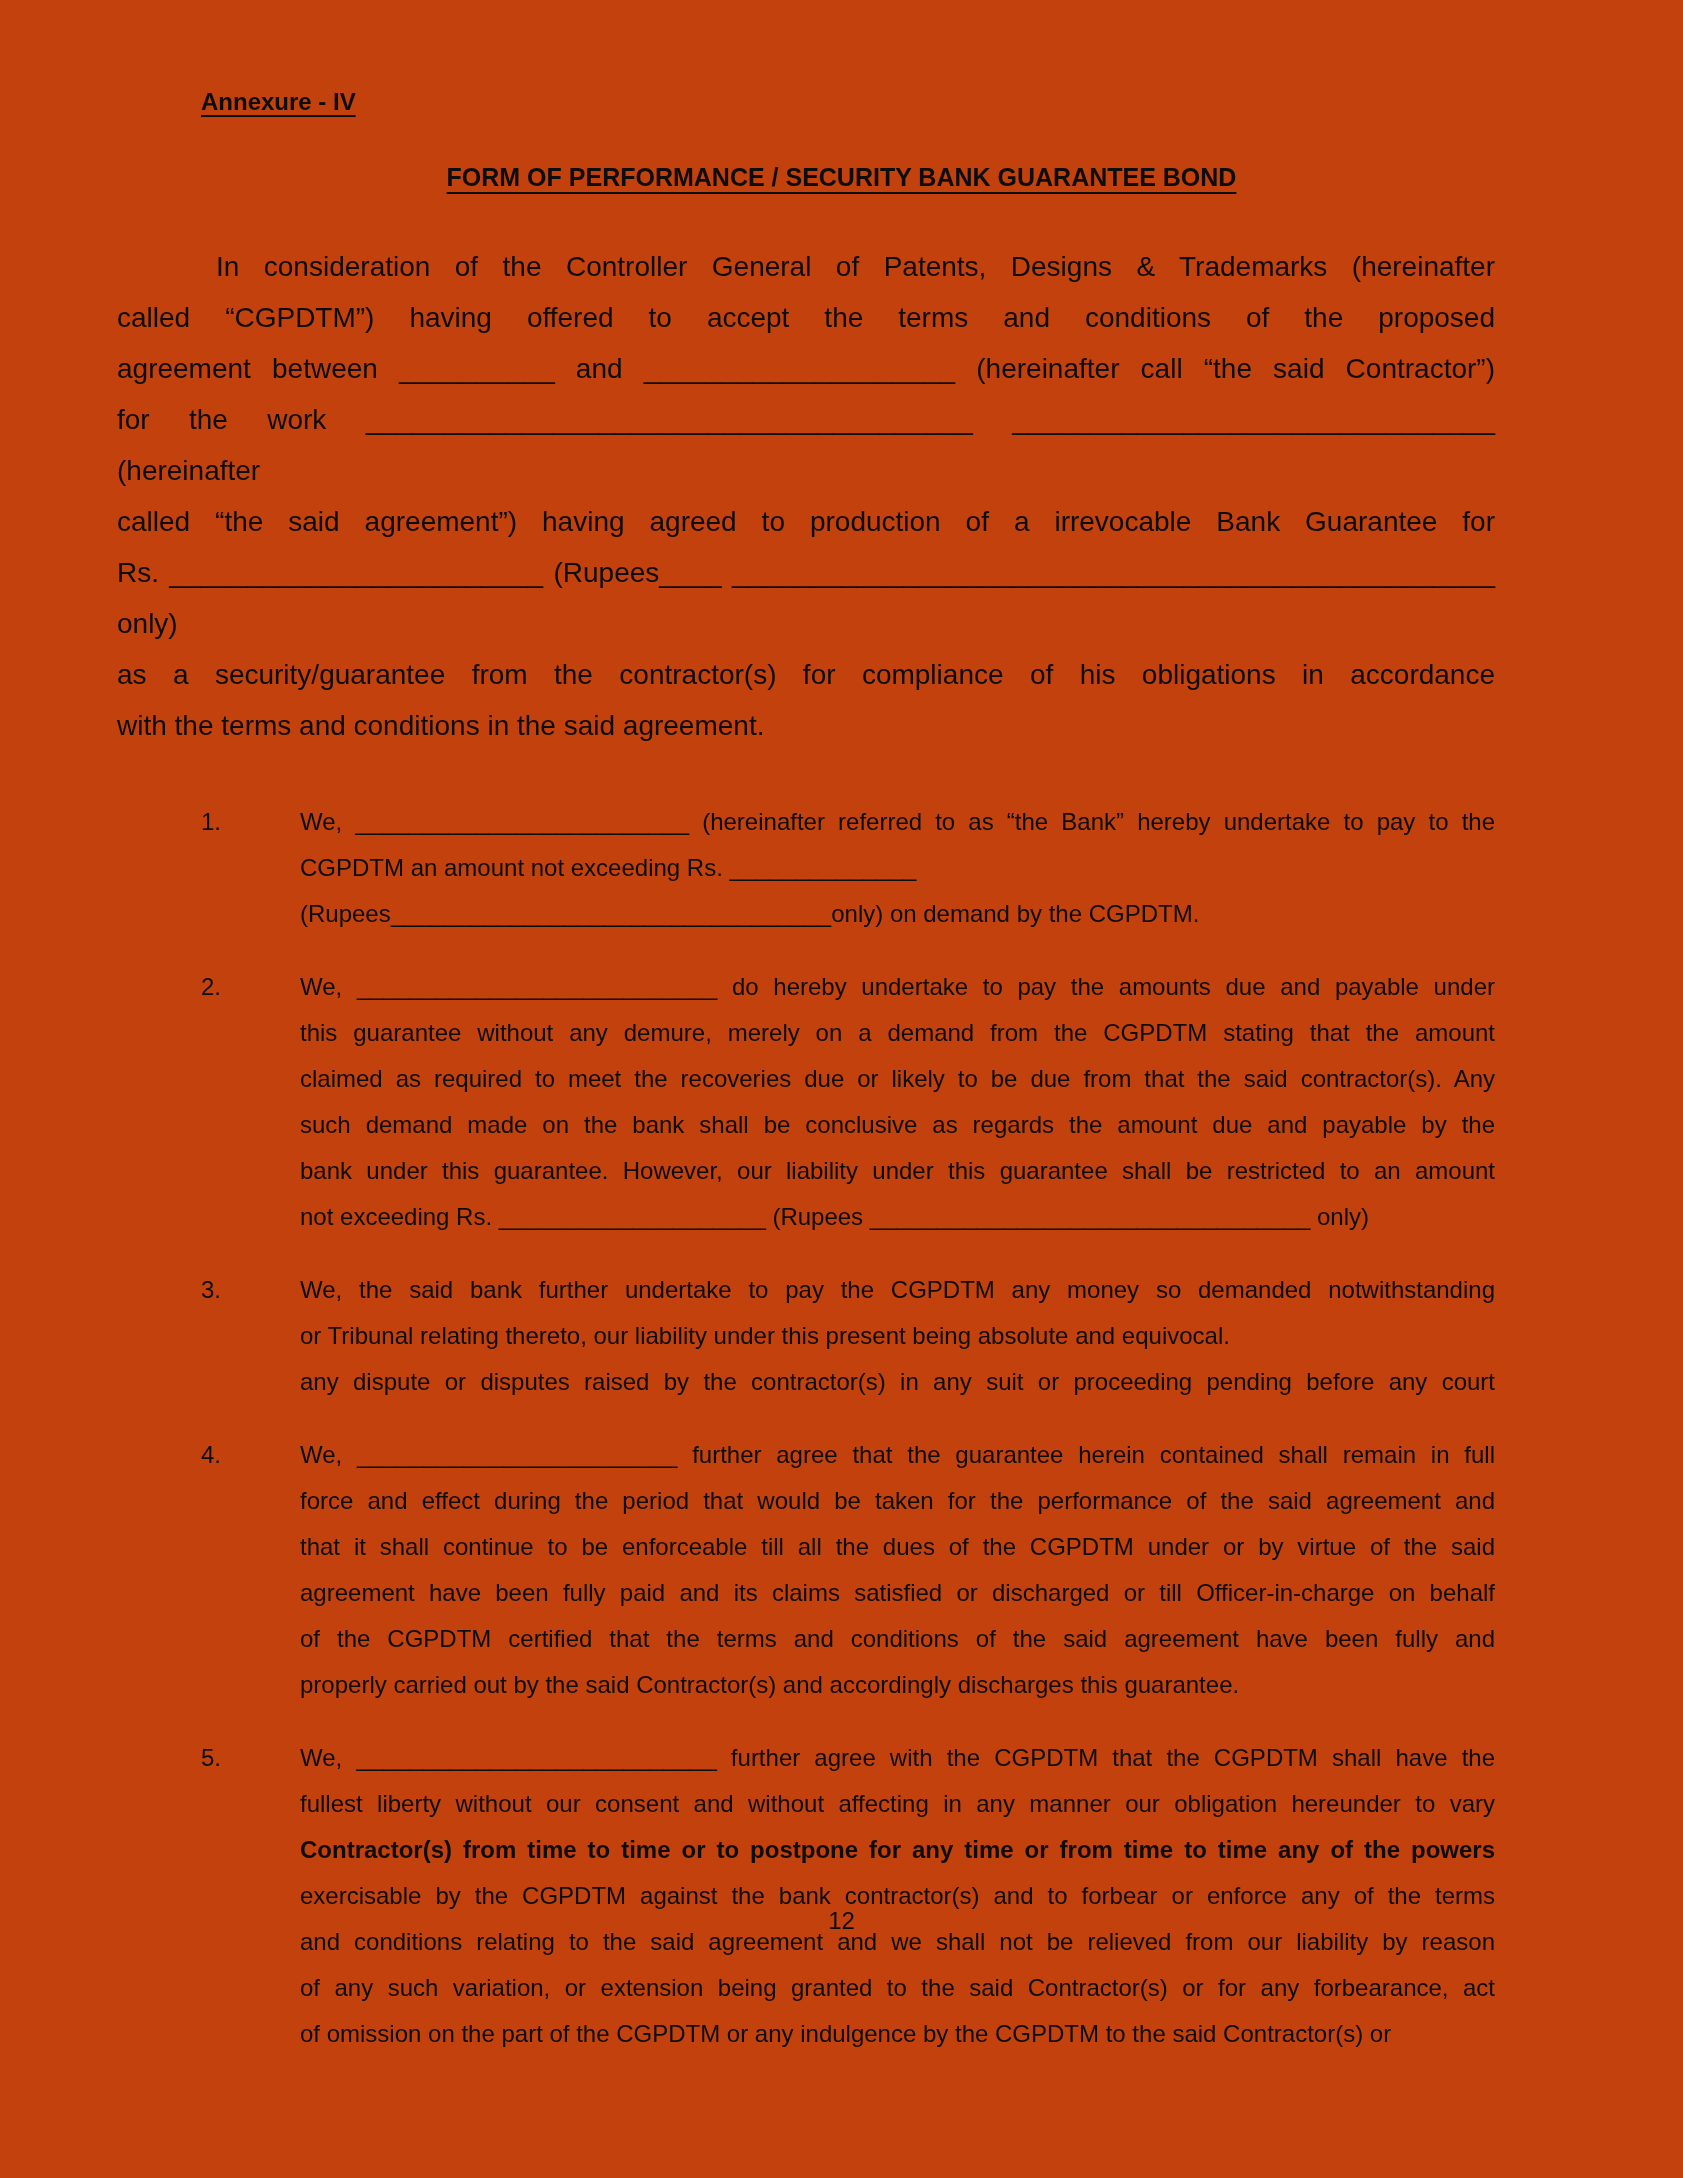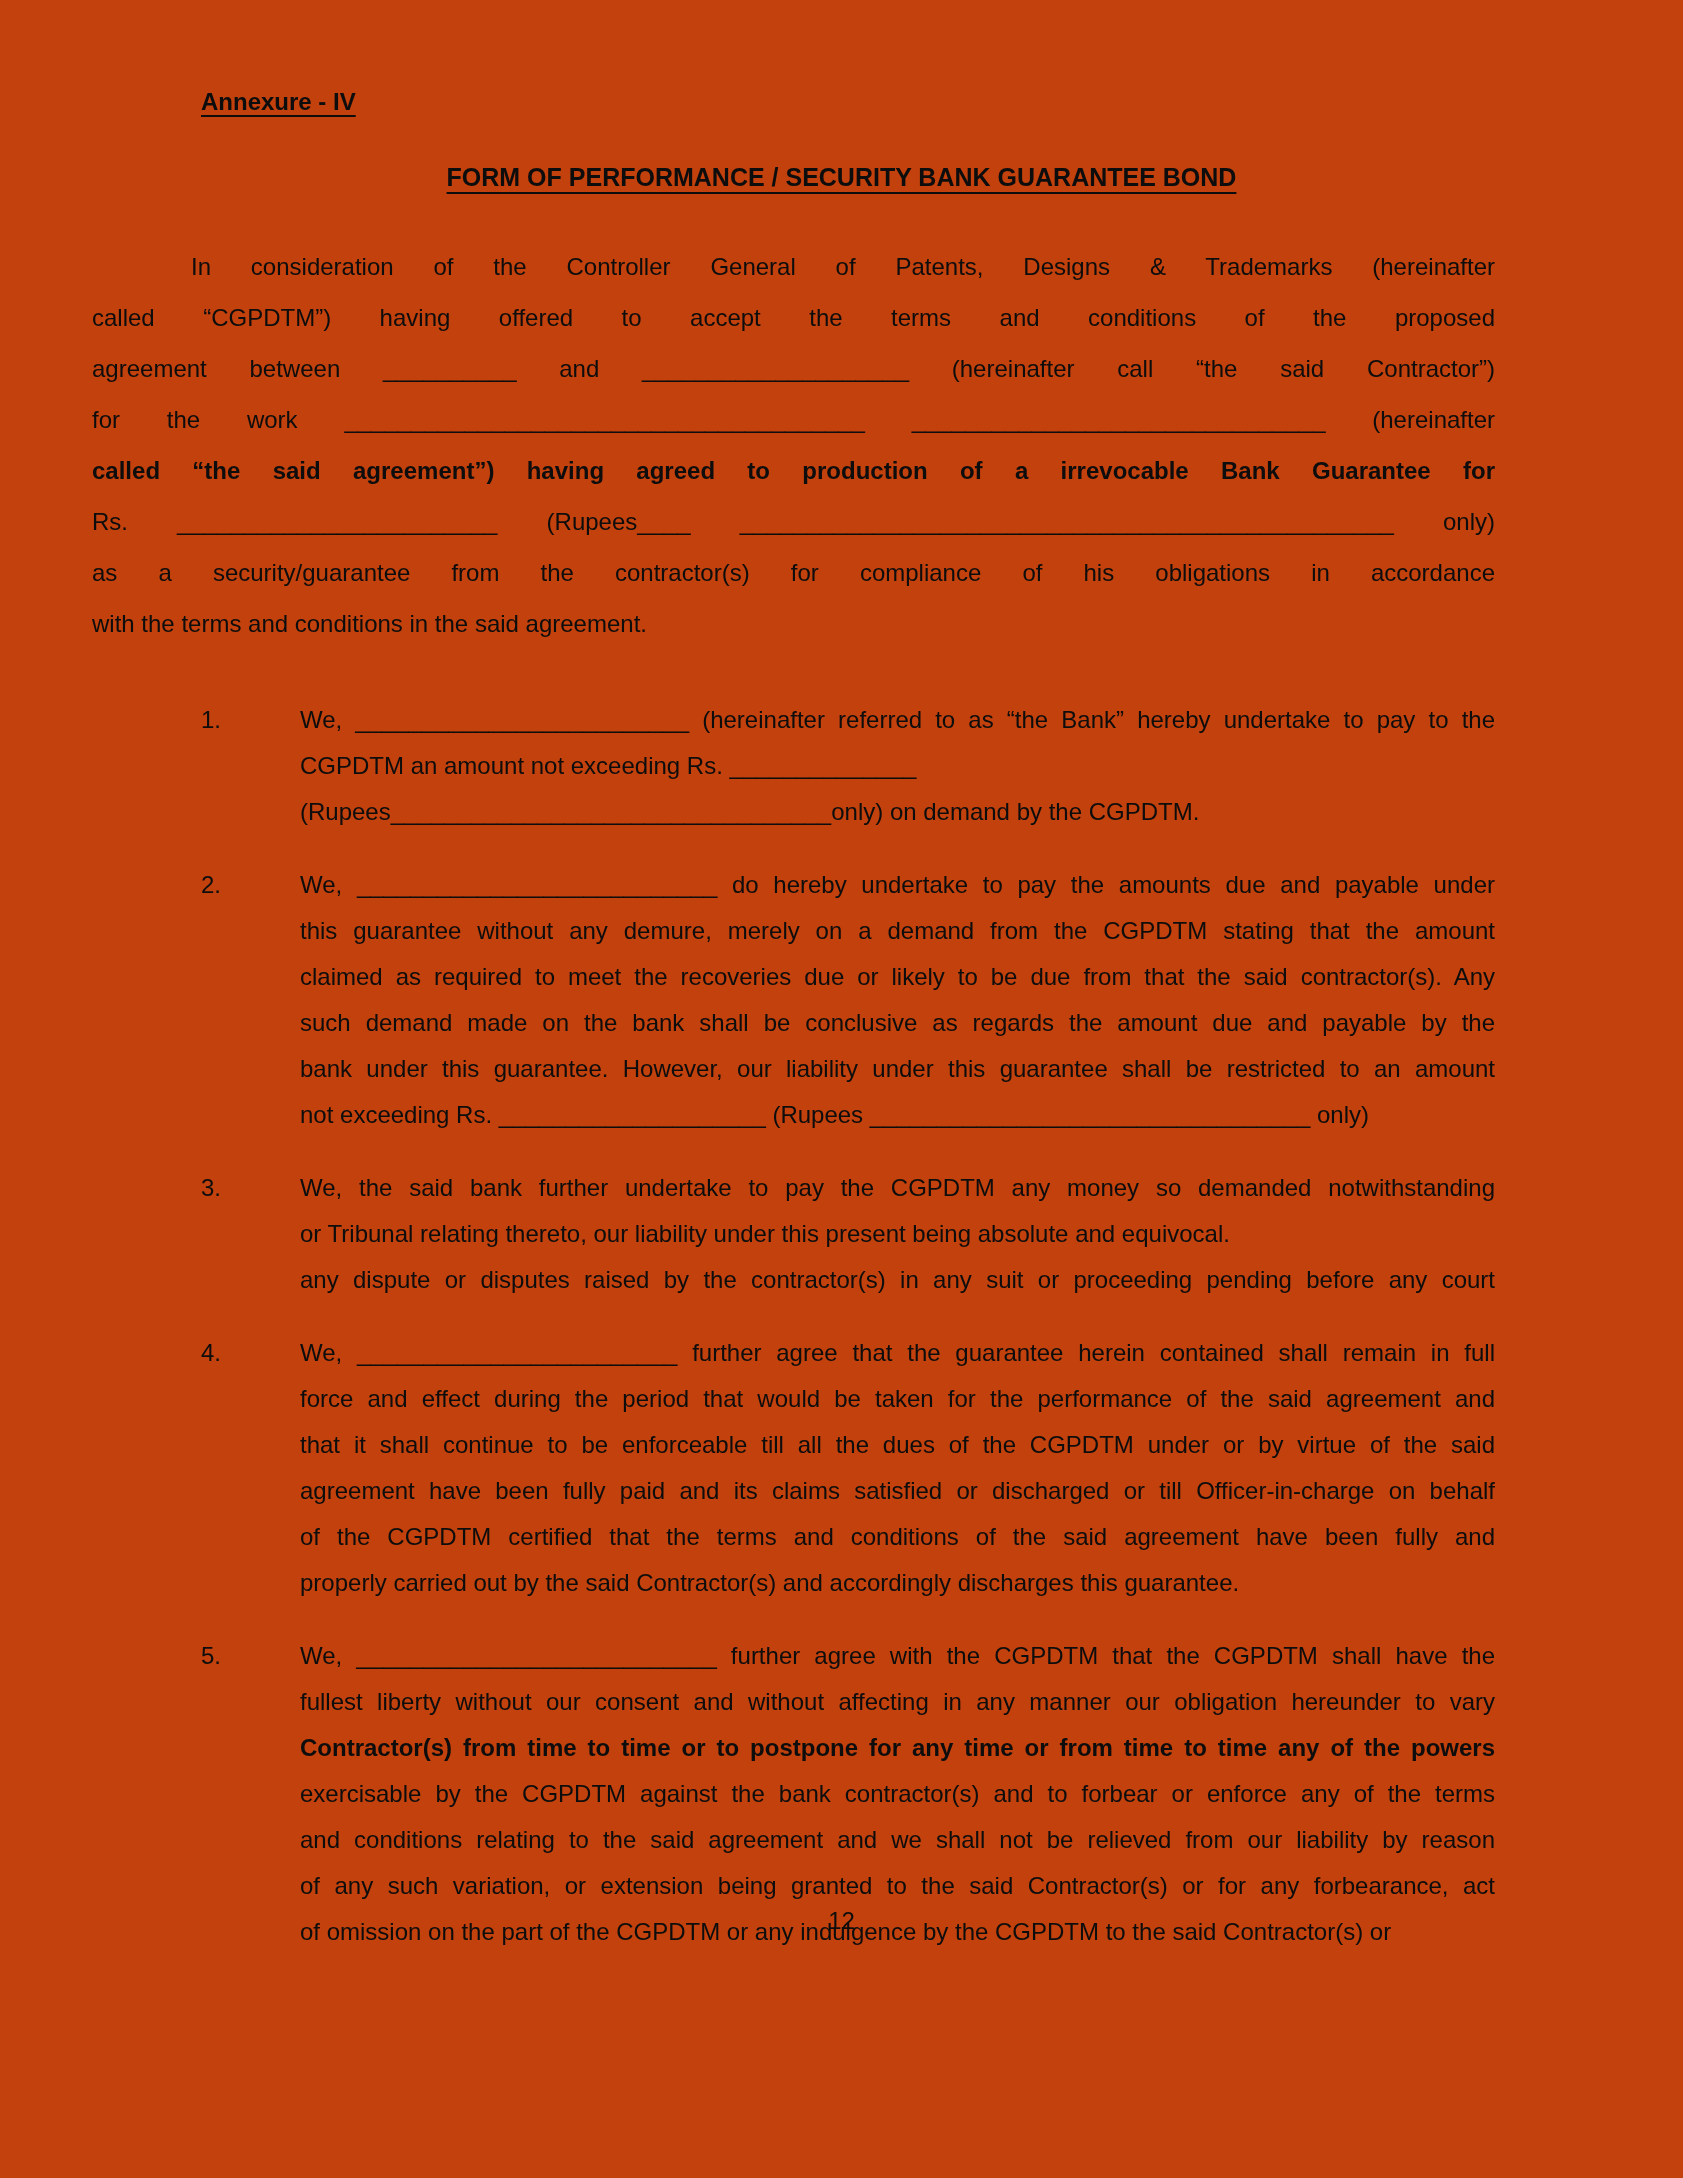--- a/index.html
+++ b/index.html
@@ -29,22 +29,22 @@
     text-align: center;
     font-size: 25px; font-weight: bold;
     line-height: 36px;
   }
   .title span {
     text-decoration: underline;
     text-decoration-thickness: 2px;
     text-underline-offset: 6px;
   }
   .intro {
-    margin: 46px 188px 0 92px;
-    font-size: 24px;
+    margin: 46px 188px 0 117px;
+    font-size: 28px;
     line-height: 51px;
   }
   .intro .line:first-child { text-indent: 99px; }
   .items { margin: 48px 188px 0 201px; }
   .item {
     display: grid;
     grid-template-columns: 99px 1fr;
     font-size: 24px;
     line-height: 46px;
     margin-bottom: 27px;
@@ -73,21 +73,21 @@
 
   <div class="title">
     <span>FORM OF PERFORMANCE / SECURITY BANK GUARANTEE BOND</span>
   </div>
 
   <div class="intro lines-block">
       <div class="line" style="text-align-last: justify;"><span>In consideration of the Controller General of Patents, Designs &amp; Trademarks (hereinafter</span></div>
       <div class="line" style="text-align-last: justify;"><span>called “CGPDTM”) having offered to accept the terms and conditions of the proposed</span></div>
       <div class="line" style="text-align-last: justify;"><span>agreement between __________ and ____________________ (hereinafter call “the said Contractor”)</span></div>
       <div class="line" style="text-align-last: justify;"><span>for the work _______________________________________ _______________________________ (hereinafter</span></div>
-      <div class="line" style="text-align-last: justify; font-weight: bold;"><span>called “the said agreement”) having agreed to production of a irrevocable Bank Guarantee for</span></div>
+      <div class="line" style="text-align-last: justify;"><span>called “the said agreement”) having agreed to production of a irrevocable Bank Guarantee for</span></div>
       <div class="line" style="text-align-last: justify;"><span>Rs. ________________________ (Rupees____ _________________________________________________ only)</span></div>
       <div class="line" style="text-align-last: justify;"><span>as a security/guarantee from the contractor(s) for compliance of his obligations in accordance</span></div>
       <div class="line" style="text-align-last: left;"><span>with the terms and conditions in the said agreement.</span></div>
     </div>
 
   <div class="items">
   <div class="item">
     <div class="item-number">1.</div>
     <div class="item-body lines-block">
           <div class="line" style="text-align-last: justify;"><span>We, _________________________ (hereinafter referred to as “the Bank” hereby undertake to pay to the</span></div>

